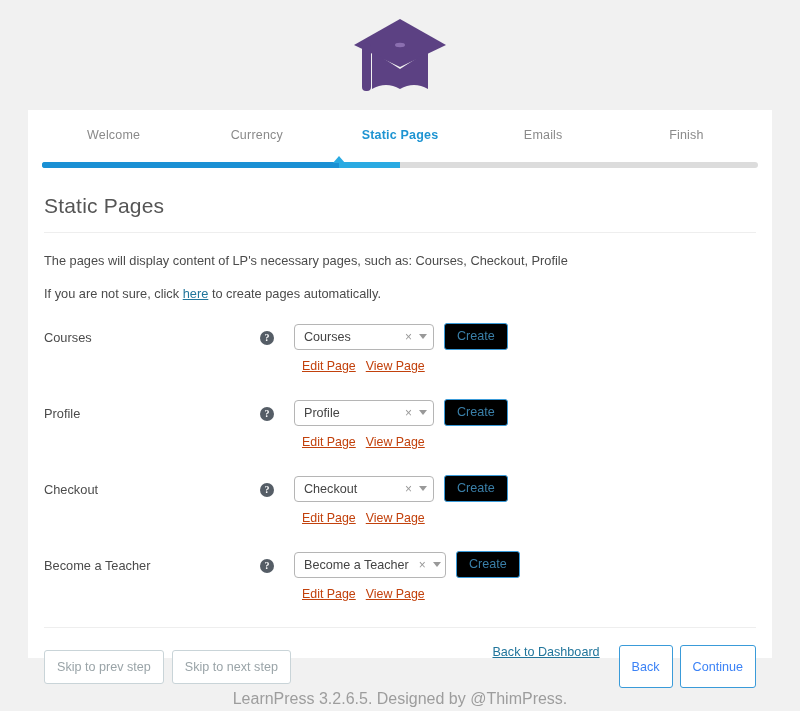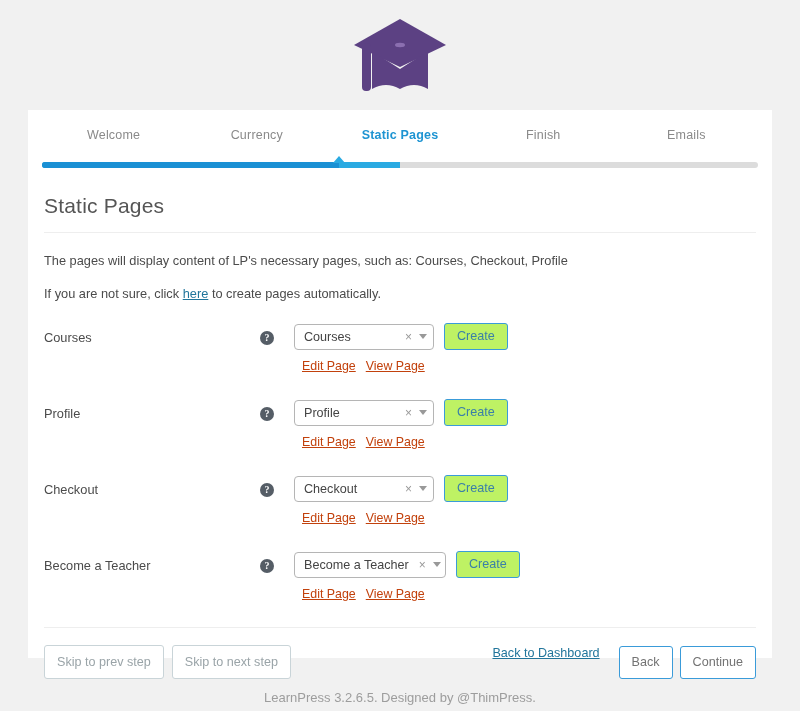--- a/index.html
+++ b/index.html
@@ -187,21 +187,21 @@
     border-left: 4px solid transparent;
     border-right: 4px solid transparent;
     border-top: 5px solid #999;
   }
   .create-btn {
     margin-left: 10px;
     height: 27px;
     padding: 0 12px;
     border: 1px solid #3a9bd9;
     border-radius: 3px;
-    background: #bef264;
+    background: #000000;
     color: #3a7fa8;
     font-size: 12.6px;
     font-family: "Liberation Sans", sans-serif;
     cursor: pointer;
     line-height: 25px;
     box-sizing: border-box;
   }
   .page-links {
     margin-top: 9px;
     padding-left: 2px;
@@ -243,37 +243,37 @@
     cursor: pointer;
     box-sizing: border-box;
   }
   .dash-link {
     color: #21759b;
     text-decoration: underline;
     font-size: 12.6px;
     margin-right: 12px;
   }
   .nav-btn {
-    height: 33px;
+    height: 43px;
     padding: 0 12px;
     margin-left: 7px;
     border: 1px solid #3a9bd9;
     border-radius: 3px;
     background: #fff;
-    color: #737373;
+    color: #3b82f6;
     font-size: 12.6px;
     font-family: "Liberation Sans", sans-serif;
     cursor: pointer;
     box-sizing: border-box;
   }
 
   
   .page-footer {
     text-align: center;
-    font-size: 13px;
+    font-size: 16px;
     color: #9d9d9d;
     padding-top: 32px;
   }
 </style>
 </head>
 <body>
 
 <div class="logo-area">
   <span>
     <svg width="96" height="80" viewBox="0 0 96 80" aria-hidden="true">
@@ -286,22 +286,22 @@
     </svg>
   </span>
 </div>
 
 <div class="card">
 
   <ul class="steps">
     <li class="step">Welcome</li>
     <li class="step">Currency</li>
     <li class="step active">Static Pages</li>
+    <li class="step">Emails</li>
     <li class="step">Finish</li>
-    <li class="step">Emails</li>
   </ul>
 
   <div class="progress-wrap">
     <div class="progress-track"></div>
     <div class="progress-light"></div>
     <div class="progress-dark"></div>
     <div class="progress-marker"></div>
   </div>
 
   <div class="content">

